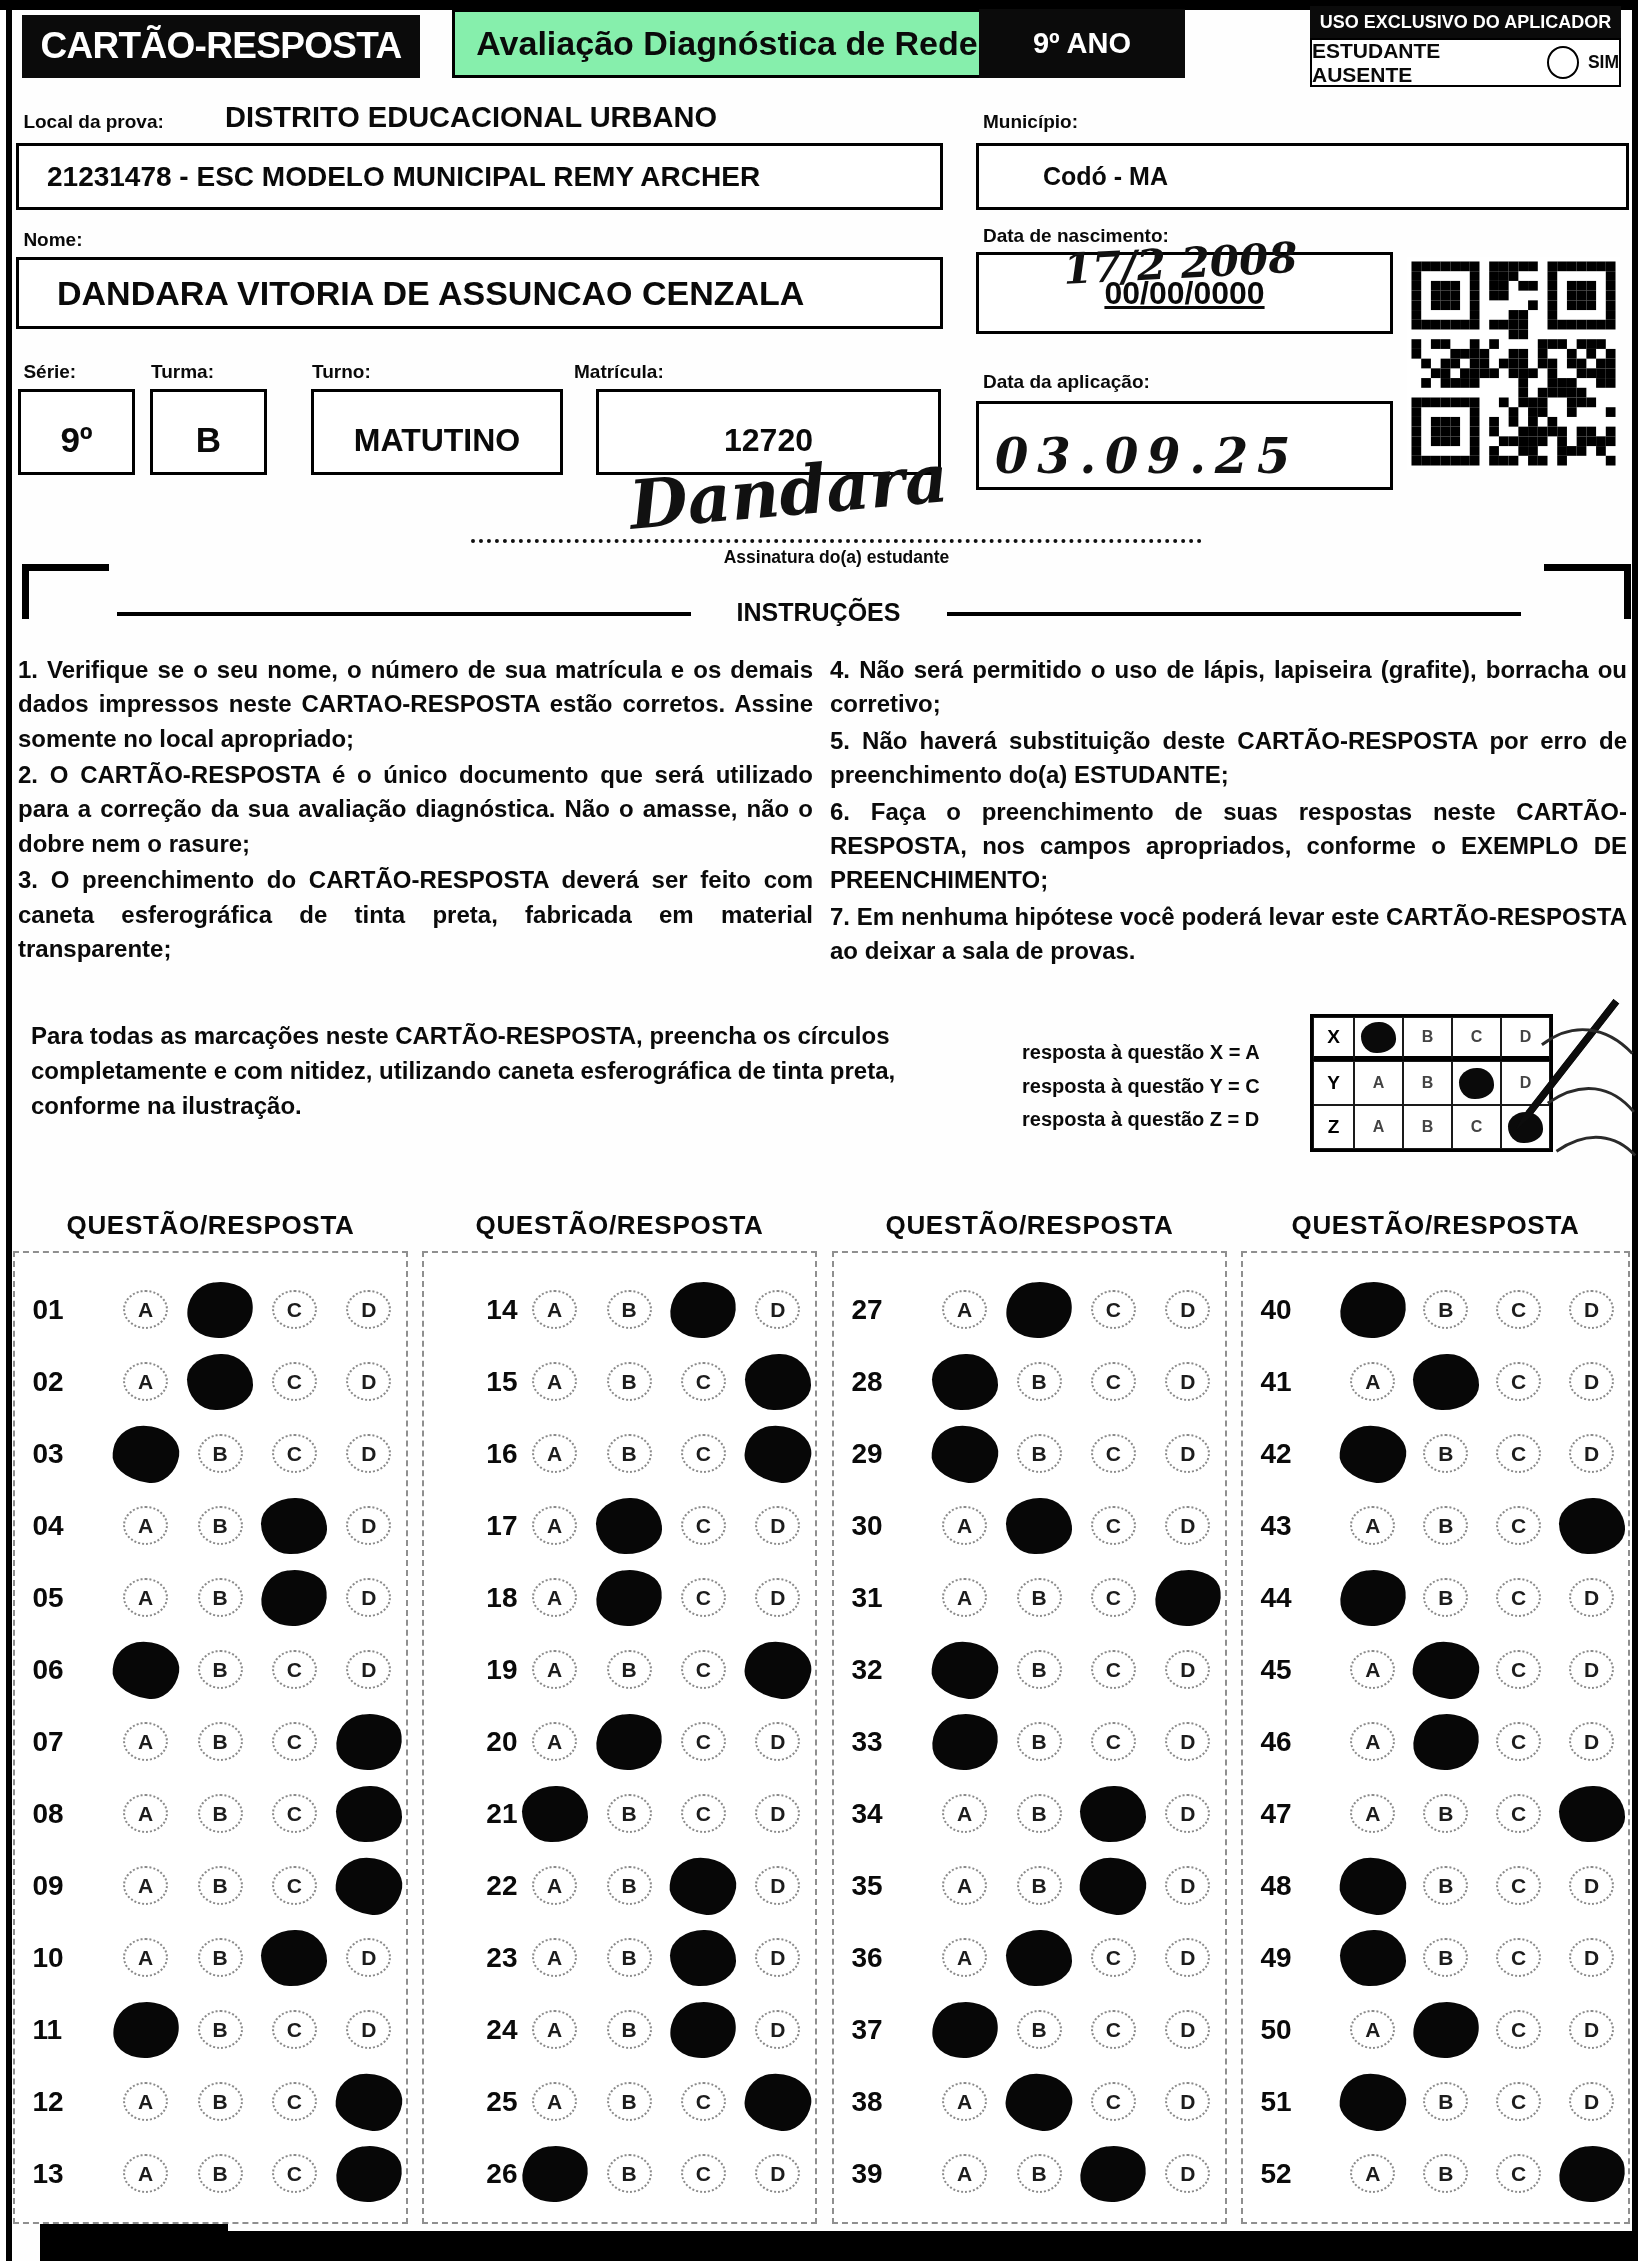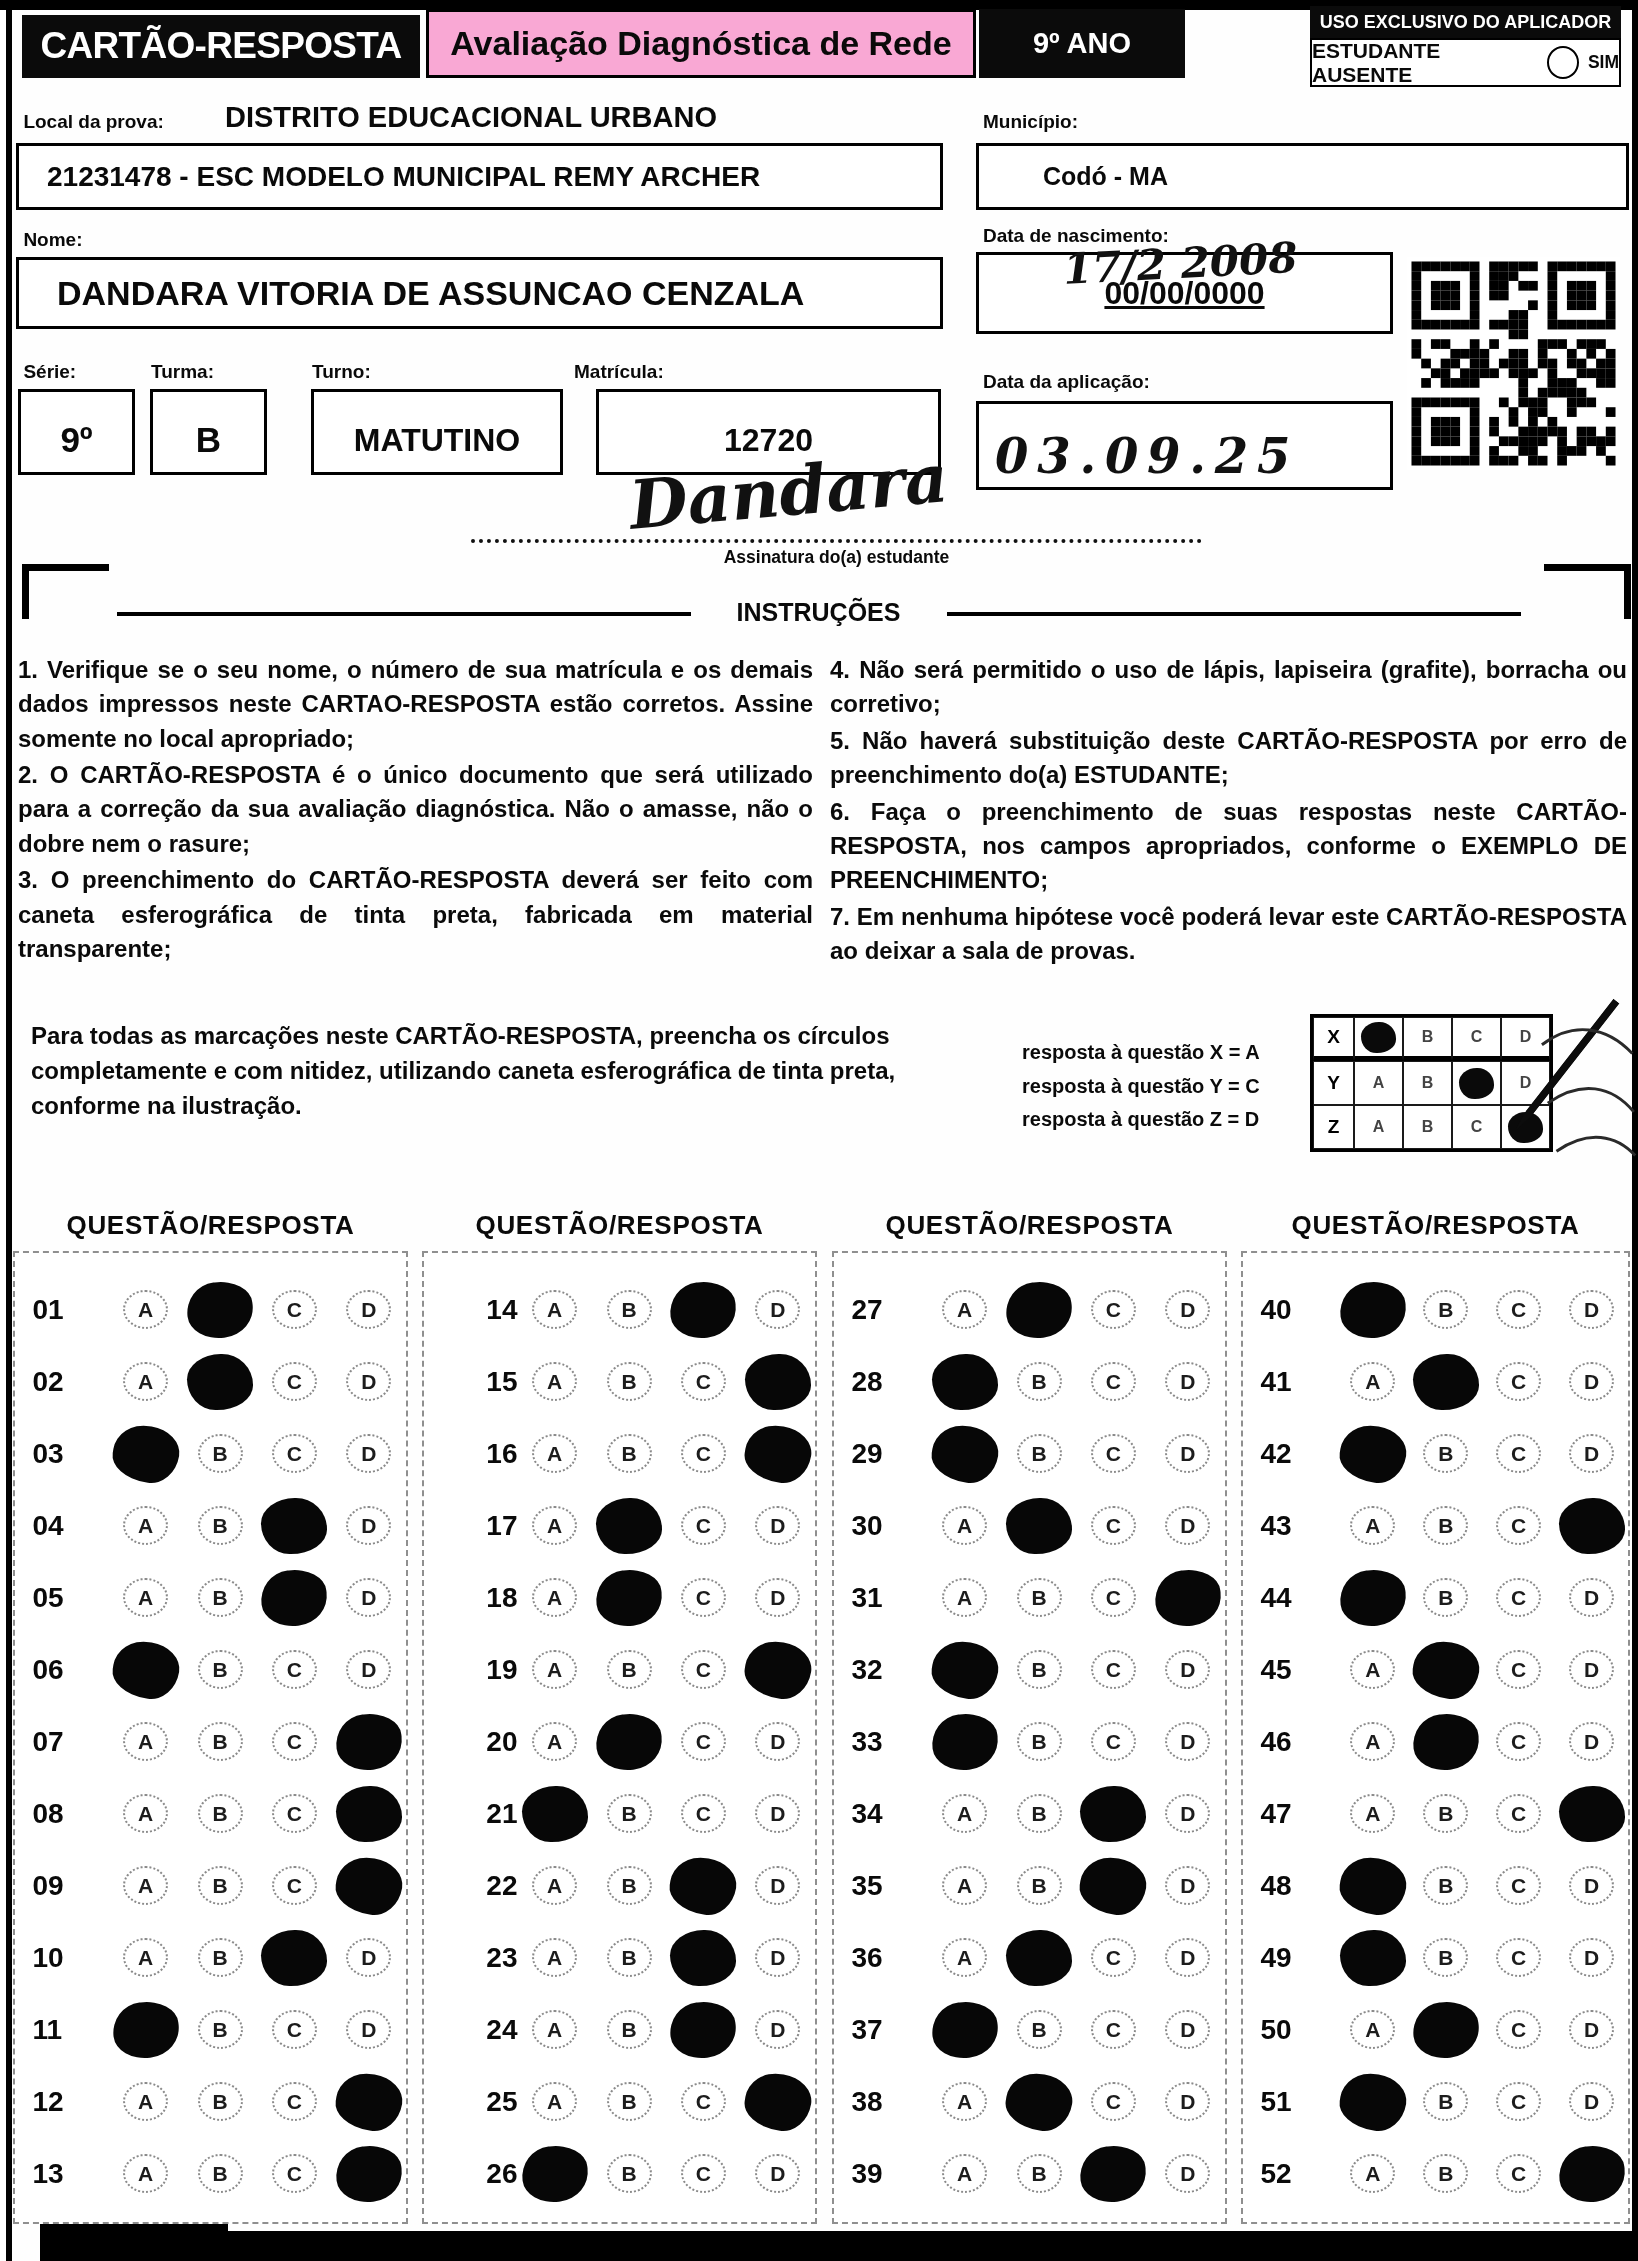--- a/index.html
+++ b/index.html
@@ -4,21 +4,21 @@
 <style>
   html,body{margin:0;padding:0;background:#888;}
   .page{position:relative;width:1639px;height:2261px;background:#fefefe;
         font-family:"Liberation Sans",sans-serif;color:#0a0a0a;overflow:hidden;}
   .bar{position:absolute;background:#000;}
   .bx{position:absolute;border:3.7px solid #000;background:#fff;box-sizing:border-box;display:flex;align-items:center;}
   .lbl{position:absolute;font-weight:bold;font-size:19px;}
   
   .hd-black{position:absolute;background:#0b0b0b;color:#fff;display:flex;align-items:center;justify-content:center;font-weight:bold;}
   .hd-card{left:22px;top:14.6px;width:398px;height:63px;font-size:37px;letter-spacing:-0.7px;}
-  .hd-aval{position:absolute;left:426px;top:8.8px;width:550px;height:69px;border:3.7px solid #000;background:#f9a8d4;
+  .hd-aval{position:absolute;left:452px;top:8.8px;width:550px;height:69px;border:3.7px solid #000;background:#86efac;
            display:flex;align-items:center;justify-content:center;font-weight:bold;font-size:34px;box-sizing:border-box;}
   .hd-ano{left:979px;top:8.8px;width:206px;height:69px;font-size:29px;}
   .apl{position:absolute;left:1310px;top:5.8px;width:311px;}
   .apl-hd{background:#0b0b0b;color:#fff;font-weight:bold;font-size:18px;text-align:center;padding:5.8px 0;}
   .apl-bd{border:2.9px solid #000;background:#fff;display:flex;align-items:center;justify-content:center;gap:8.8px;height:45px;}
   .apl-bd .t{font-weight:bold;font-size:21px;}
   .apl-bd .s{font-weight:bold;font-size:17.5px;}
   .circ{width:29px;height:29px;border:2.9px solid #000;border-radius:50%;background:#fff;}
   .val-big{font-weight:bold;}
   

